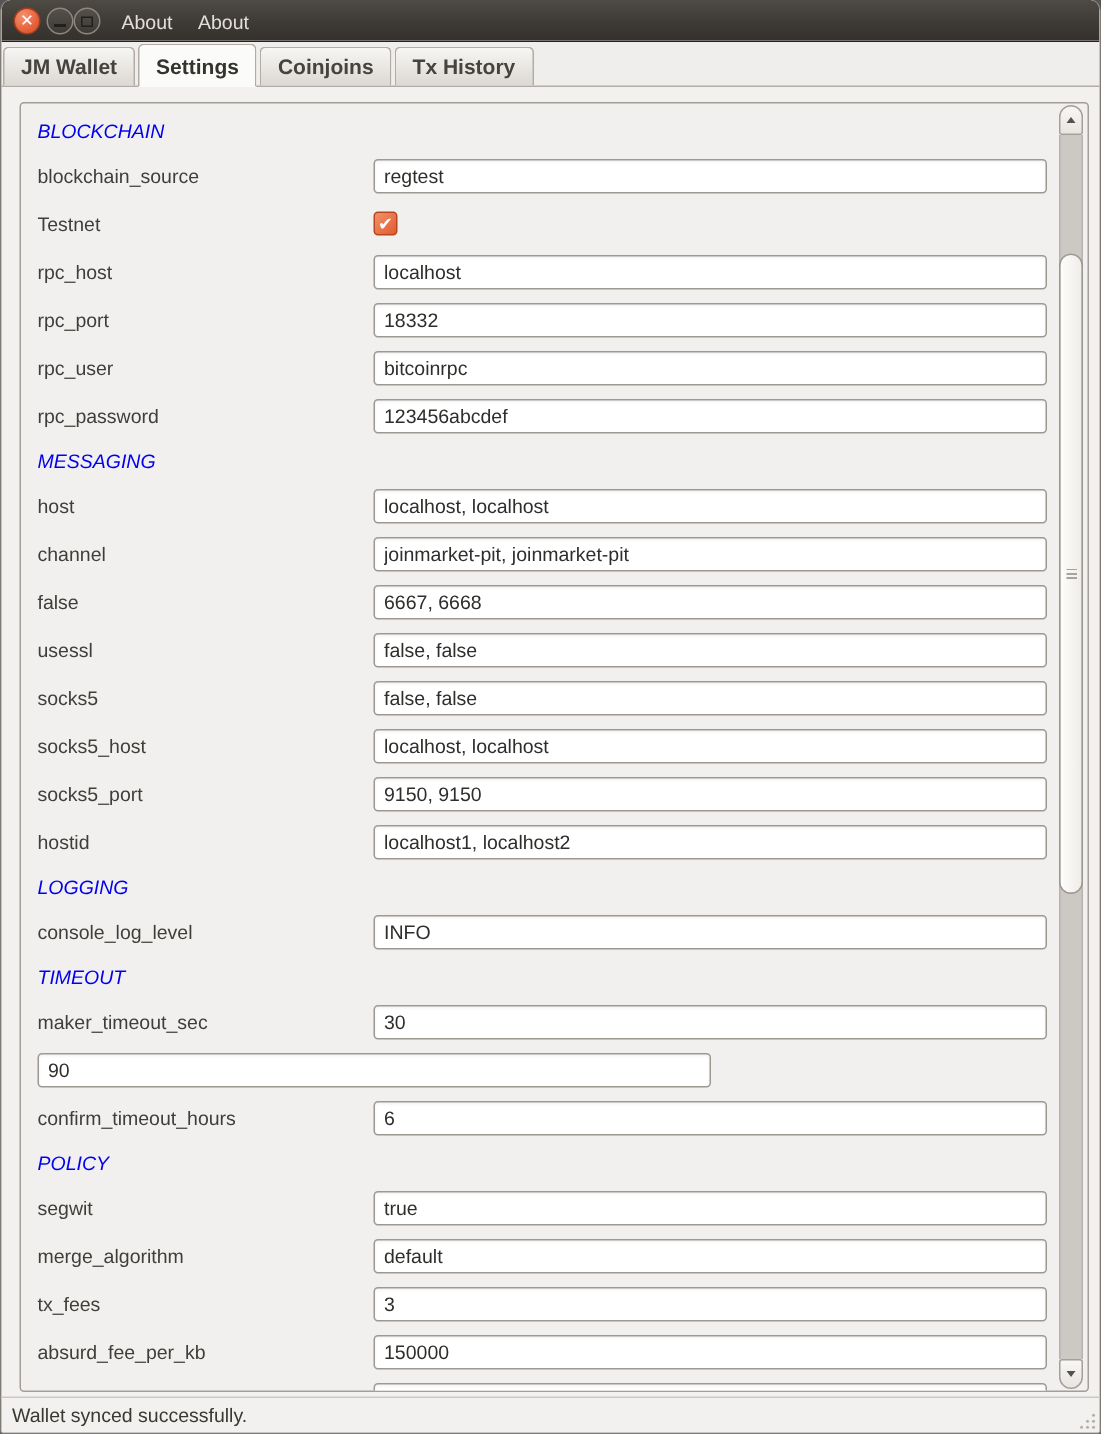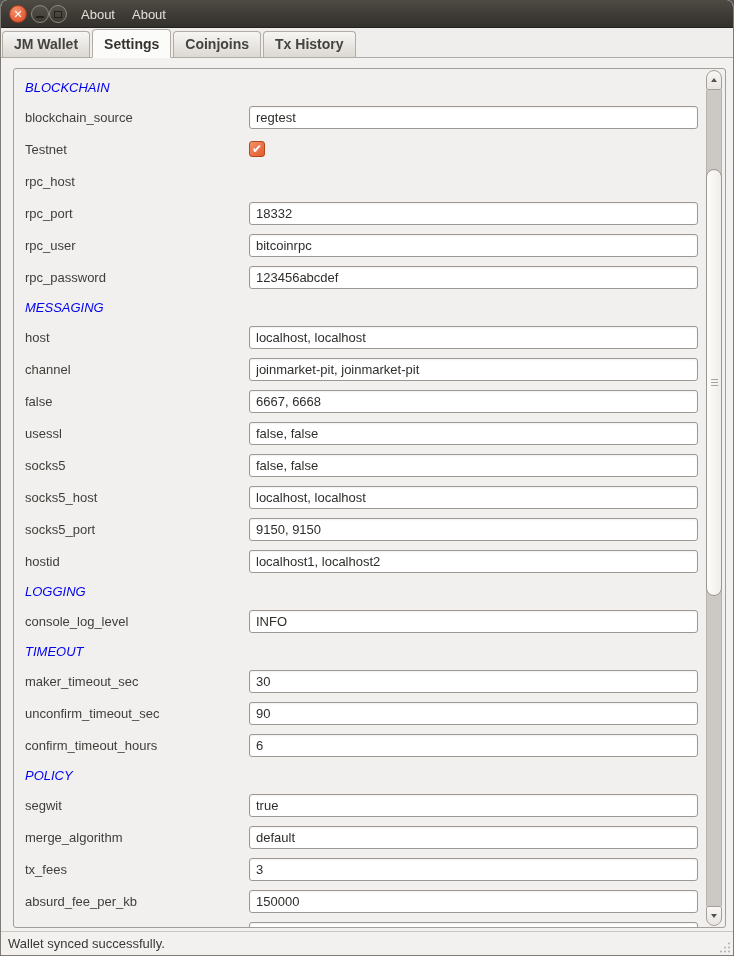--- a/index.html
+++ b/index.html
@@ -103,20 +103,21 @@
             <input class="tinput" type="text" value="regtest" style="">
           </div>
           <div class="row">
             <span class="flabel">Testnet</span>
             <div class="checkbox">
               <span class="tick">✔</span>
             </div>
           </div>
           <div class="row">
             <span class="flabel">rpc_host</span>
+            <input class="tinput" type="text" value="localhost" style="">
           </div>
           <div class="row">
             <span class="flabel">rpc_port</span>
             <input class="tinput" type="text" value="18332" style="">
           </div>
           <div class="row">
             <span class="flabel">rpc_user</span>
             <input class="tinput" type="text" value="bitcoinrpc" style="">
           </div>
           <div class="row">
@@ -160,21 +161,20 @@
           <div class="row">
             <span class="flabel">console_log_level</span>
             <input class="tinput" type="text" value="INFO" style="">
           </div>
           <div class="sec-header">TIMEOUT</div>
           <div class="row">
             <span class="flabel">maker_timeout_sec</span>
             <input class="tinput" type="text" value="30" style="">
           </div>
           <div class="row">
-            <span class="flabel">unconfirm_timeout_sec</span>
             <input class="tinput" type="text" value="90" style="">
           </div>
           <div class="row">
             <span class="flabel">confirm_timeout_hours</span>
             <input class="tinput" type="text" value="6" style="">
           </div>
           <div class="sec-header">POLICY</div>
           <div class="row">
             <span class="flabel">segwit</span>
             <input class="tinput" type="text" value="true" style="">

